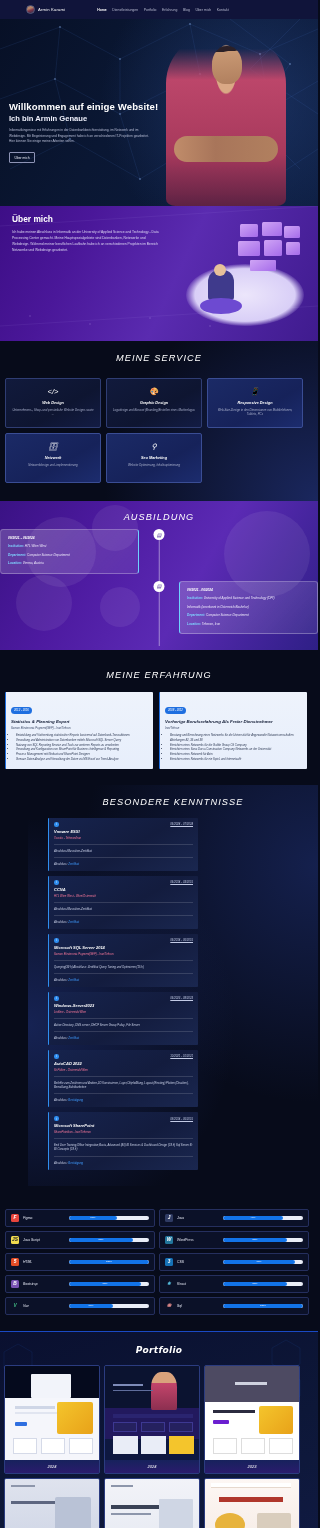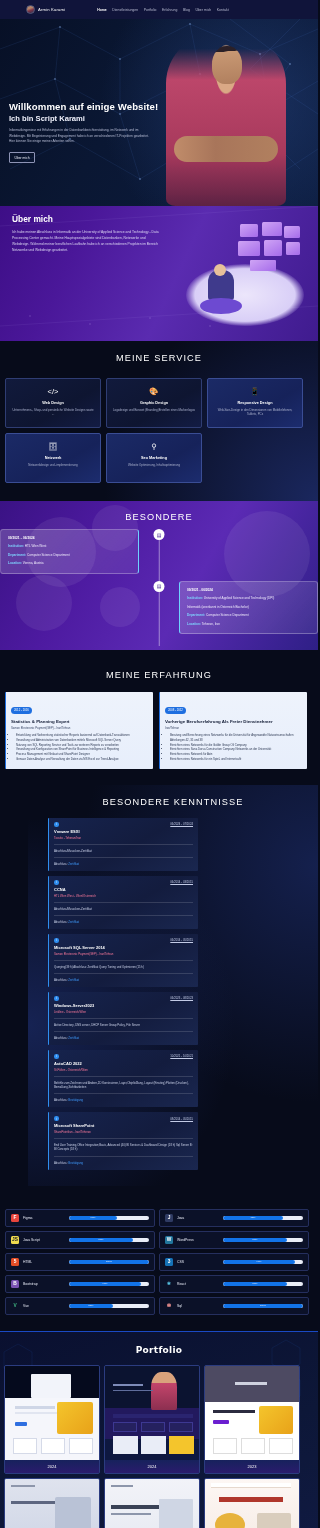--- a/index.html
+++ b/index.html
@@ -78,21 +78,21 @@
     position:absolute; left:8px; top:46px; width:118px; height:62px;
     background:radial-gradient(ellipse at 50% 50%, #ece6fb 0%, #d9cff7 60%, rgba(217,207,247,0) 72%);
     border-radius:50%;
   }
   .ill-card {
     position:absolute; background:linear-gradient(150deg,#cfa4f5,#a56bea);
     border-radius:1.5px;
   }
 
   
-  .sec { position:relative; overflow:hidden; }
+  .sec { position:relative; overflow:hidden;font-style:italic; }
   .sec-title {
     text-align:center; font-size:9.2px; letter-spacing:1.1px;
     color:#fff; font-weight:normal;
   }
 
   
   .services {
     background:
       radial-gradient(circle at 100% 100%, rgba(42,62,150,.55), rgba(7,11,26,0) 60%),
       #070b1a;
@@ -320,21 +320,21 @@
           <circle cx="280" cy="155" r="0.9"></circle>
         <circle cx="290" cy="45" r="0.9"></circle>
           <circle cx="250" cy="100" r="0.9"></circle>
       </g>
     </svg>
     <div class="hero-photo"></div>
     <div class="hero-head"></div>
     <div class="hero-arms"></div>
     <div class="hero-copy">
       <div class="hero-h1">Willkommen auf einige Website!</div>
-      <div class="hero-h2">Ich bin Script Karami</div>
+      <div class="hero-h2">Ich bin Armin Genaue</div>
       <div class="hero-p">Informatikingenieur mit Erfahrungen in der Datenbankberichterstattung, im Netzwerk und im Webdesign. Mit Begeisterung und Engagement habe ich an verschiedenen IT-Projekten gearbeitet. Hier können Sie einige meiner Arbeiten sehen.</div>
       <div class="hero-btn">Über mich</div>
     </div>
   </div>
 
   <div class="about">
     <svg style="position:absolute;inset:0;opacity:.25" viewBox="0 0 318 135" preserveAspectRatio="none">
       <g stroke="#c9b8ff" stroke-width="0.3" fill="none">
         <path d="M0 20 L318 0"></path>
           <path d="M0 120 L318 100"></path>
@@ -396,21 +396,21 @@
       </div>
     </div>
   </div>
 
   <div class="sec edu">
     <div class="bub" style="left:26px;top:16px;width:70px;height:70px;"></div>
     <div class="bub" style="left:92px;top:4px;width:46px;height:46px;"></div>
     <div class="bub" style="left:224px;top:10px;width:86px;height:86px;"></div>
     <div class="bub" style="left:16px;top:74px;width:56px;height:56px;"></div>
     <div class="bub" style="left:100px;top:86px;width:40px;height:40px;"></div>
-    <div class="sec-title">BESONDERE</div>
+    <div class="sec-title">AUSBILDUNG</div>
     <div class="edu-line"></div>
 
     <div class="edu-row left">
       <div class="edu-card">
         <div class="edu-date">09/2021 – 06/2024</div>
         <div class="edu-line-txt">
           <span class="edu-k">Institution:</span>
           <span>HTL Wien West</span>
         </div>
         <div class="edu-line-txt">

